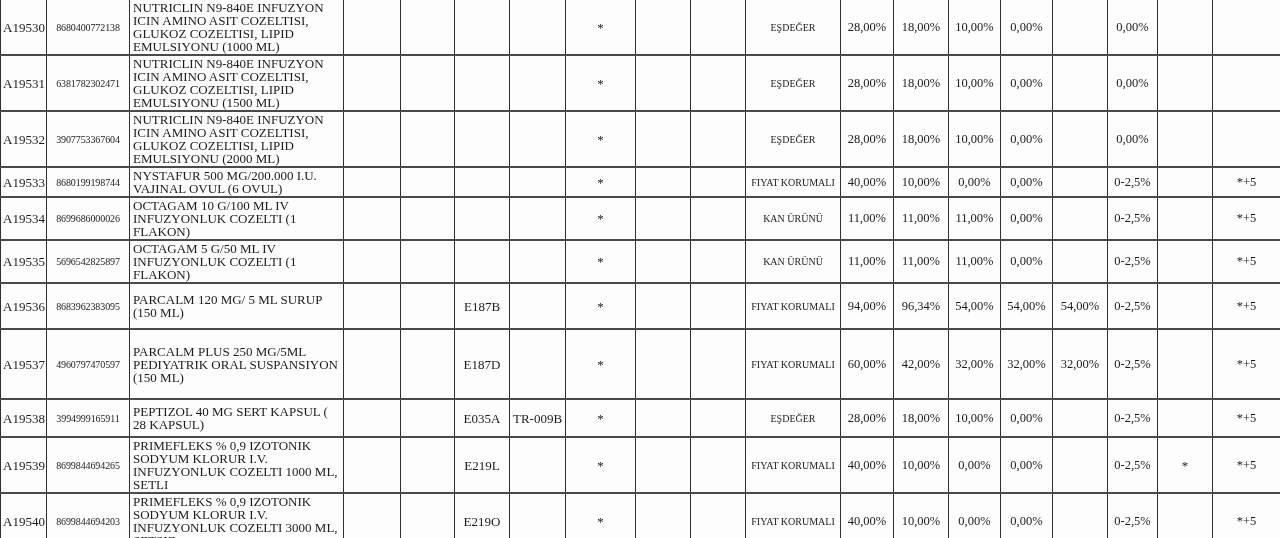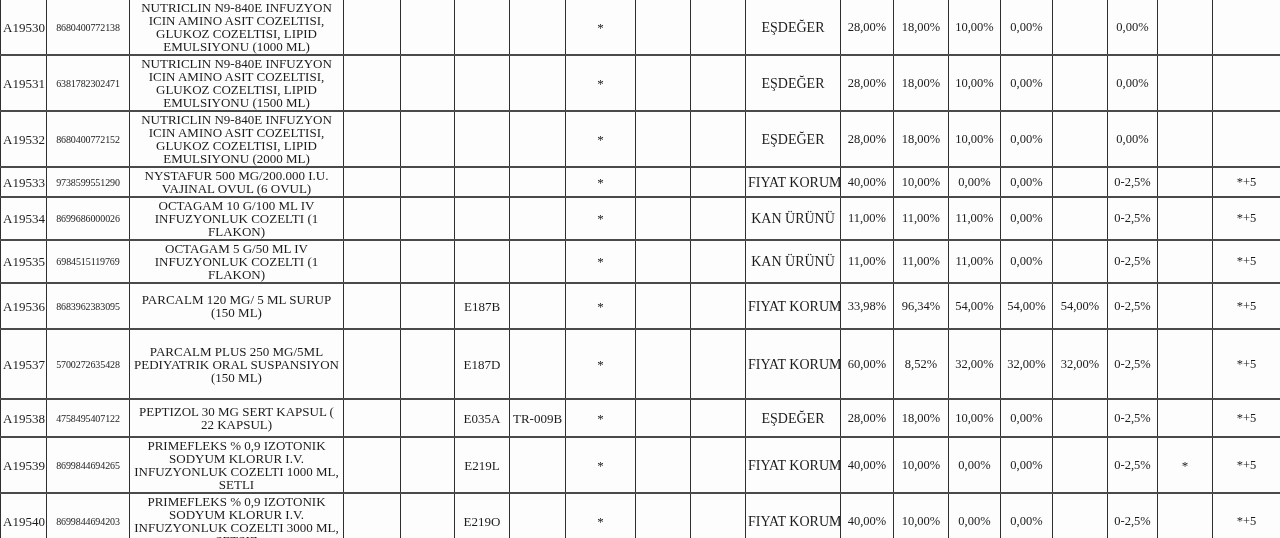--- a/index.html
+++ b/index.html
@@ -30,31 +30,31 @@
     border-bottom: 2px solid #4a4a4a;
     text-align: center;
     vertical-align: middle;
     padding: 1px 2px;
     overflow: hidden;
     line-height: 13px;
     background: #fdfdfd;
   }
   tr:first-child td { border-top: 0; }
   td.c-name {
-    text-align: center;
+    text-align: left;
     padding-left: 3px;
     padding-right: 3px;
   }
   td.c-barcode {
     font-size: 10px;
     letter-spacing: -0.1px;
     white-space: nowrap;
   }
   td.c-status {
-    font-size: 14px;
+    font-size: 10px;
     white-space: nowrap;
   }
   td.c-pct, td.c-disc, td.c-note {
     font-size: 12.5px;
     white-space: nowrap;
   }
   
   tr:nth-child(1)  { height: 37px; }
   tr:nth-child(2)  { height: 42px; }
   tr:nth-child(3)  { height: 39px; }
@@ -134,42 +134,42 @@
     <td class="c-pct">18,00%</td>
     <td class="c-pct">10,00%</td>
     <td class="c-pct">0,00%</td>
     <td class="c-pct"></td>
     <td class="c-disc">0,00%</td>
     <td class="c-star"></td>
     <td class="c-note"></td>
   </tr>
         <tr>
     <td class="c-id">A19532</td>
-    <td class="c-barcode">8680400772152</td>
+    <td class="c-barcode">3907753367604</td>
     <td class="c-name">NUTRICLIN N9-840E INFUZYON ICIN AMINO ASIT COZELTISI, GLUKOZ COZELTISI, LIPID EMULSIYONU (2000 ML)</td>
     <td class="c-empty"></td>
     <td class="c-empty"></td>
     <td class="c-code"></td>
     <td class="c-code"></td>
     <td class="c-star">*</td>
     <td class="c-empty"></td>
     <td class="c-empty"></td>
     <td class="c-status">EŞDEĞER</td>
     <td class="c-pct">28,00%</td>
     <td class="c-pct">18,00%</td>
     <td class="c-pct">10,00%</td>
     <td class="c-pct">0,00%</td>
     <td class="c-pct"></td>
     <td class="c-disc">0,00%</td>
     <td class="c-star"></td>
     <td class="c-note"></td>
   </tr>
         <tr>
     <td class="c-id">A19533</td>
-    <td class="c-barcode">9738599551290</td>
+    <td class="c-barcode">8680199198744</td>
     <td class="c-name">NYSTAFUR 500 MG/200.000 I.U. VAJINAL OVUL (6 OVUL)</td>
     <td class="c-empty"></td>
     <td class="c-empty"></td>
     <td class="c-code"></td>
     <td class="c-code"></td>
     <td class="c-star">*</td>
     <td class="c-empty"></td>
     <td class="c-empty"></td>
     <td class="c-status">FIYAT KORUMALI</td>
     <td class="c-pct">40,00%</td>
@@ -197,21 +197,21 @@
     <td class="c-pct">11,00%</td>
     <td class="c-pct">11,00%</td>
     <td class="c-pct">0,00%</td>
     <td class="c-pct"></td>
     <td class="c-disc">0-2,5%</td>
     <td class="c-star"></td>
     <td class="c-note">*+5</td>
   </tr>
         <tr>
     <td class="c-id">A19535</td>
-    <td class="c-barcode">6984515119769</td>
+    <td class="c-barcode">5696542825897</td>
     <td class="c-name">OCTAGAM 5 G/50 ML IV INFUZYONLUK COZELTI (1 FLAKON)</td>
     <td class="c-empty"></td>
     <td class="c-empty"></td>
     <td class="c-code"></td>
     <td class="c-code"></td>
     <td class="c-star">*</td>
     <td class="c-empty"></td>
     <td class="c-empty"></td>
     <td class="c-status">KAN ÜRÜNÜ</td>
     <td class="c-pct">11,00%</td>
@@ -228,54 +228,54 @@
     <td class="c-barcode">8683962383095</td>
     <td class="c-name">PARCALM 120 MG/ 5 ML SURUP (150 ML)</td>
     <td class="c-empty"></td>
     <td class="c-empty"></td>
     <td class="c-code">E187B</td>
     <td class="c-code"></td>
     <td class="c-star">*</td>
     <td class="c-empty"></td>
     <td class="c-empty"></td>
     <td class="c-status">FIYAT KORUMALI</td>
-    <td class="c-pct">33,98%</td>
+    <td class="c-pct">94,00%</td>
     <td class="c-pct">96,34%</td>
     <td class="c-pct">54,00%</td>
     <td class="c-pct">54,00%</td>
     <td class="c-pct">54,00%</td>
     <td class="c-disc">0-2,5%</td>
     <td class="c-star"></td>
     <td class="c-note">*+5</td>
   </tr>
         <tr>
     <td class="c-id">A19537</td>
-    <td class="c-barcode">5700272635428</td>
+    <td class="c-barcode">4960797470597</td>
     <td class="c-name">PARCALM PLUS 250 MG/5ML PEDIYATRIK ORAL SUSPANSIYON (150 ML)</td>
     <td class="c-empty"></td>
     <td class="c-empty"></td>
     <td class="c-code">E187D</td>
     <td class="c-code"></td>
     <td class="c-star">*</td>
     <td class="c-empty"></td>
     <td class="c-empty"></td>
     <td class="c-status">FIYAT KORUMALI</td>
     <td class="c-pct">60,00%</td>
-    <td class="c-pct">8,52%</td>
+    <td class="c-pct">42,00%</td>
     <td class="c-pct">32,00%</td>
     <td class="c-pct">32,00%</td>
     <td class="c-pct">32,00%</td>
     <td class="c-disc">0-2,5%</td>
     <td class="c-star"></td>
     <td class="c-note">*+5</td>
   </tr>
         <tr>
     <td class="c-id">A19538</td>
-    <td class="c-barcode">4758495407122</td>
-    <td class="c-name">PEPTIZOL 30 MG SERT KAPSUL ( 22 KAPSUL)</td>
+    <td class="c-barcode">3994999165911</td>
+    <td class="c-name">PEPTIZOL 40 MG SERT KAPSUL ( 28 KAPSUL)</td>
     <td class="c-empty"></td>
     <td class="c-empty"></td>
     <td class="c-code">E035A</td>
     <td class="c-code">TR-009B</td>
     <td class="c-star">*</td>
     <td class="c-empty"></td>
     <td class="c-empty"></td>
     <td class="c-status">EŞDEĞER</td>
     <td class="c-pct">28,00%</td>
     <td class="c-pct">18,00%</td>

